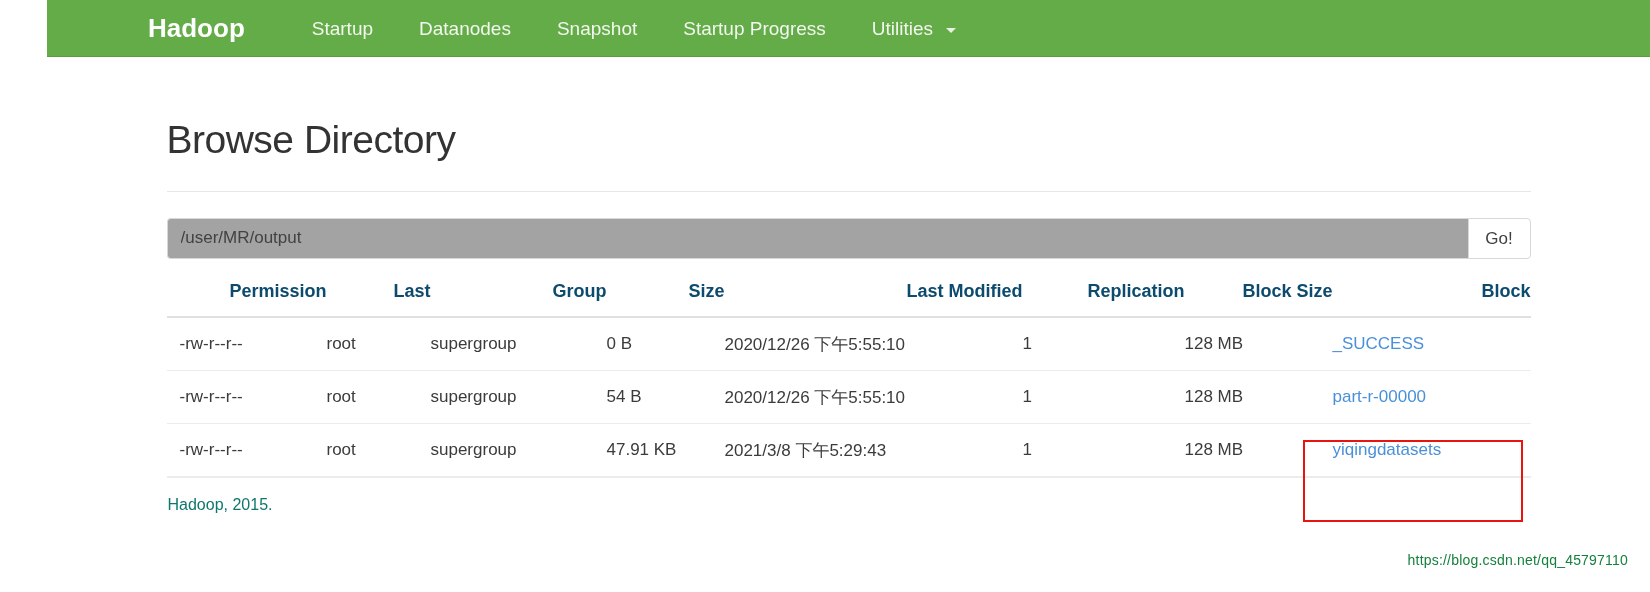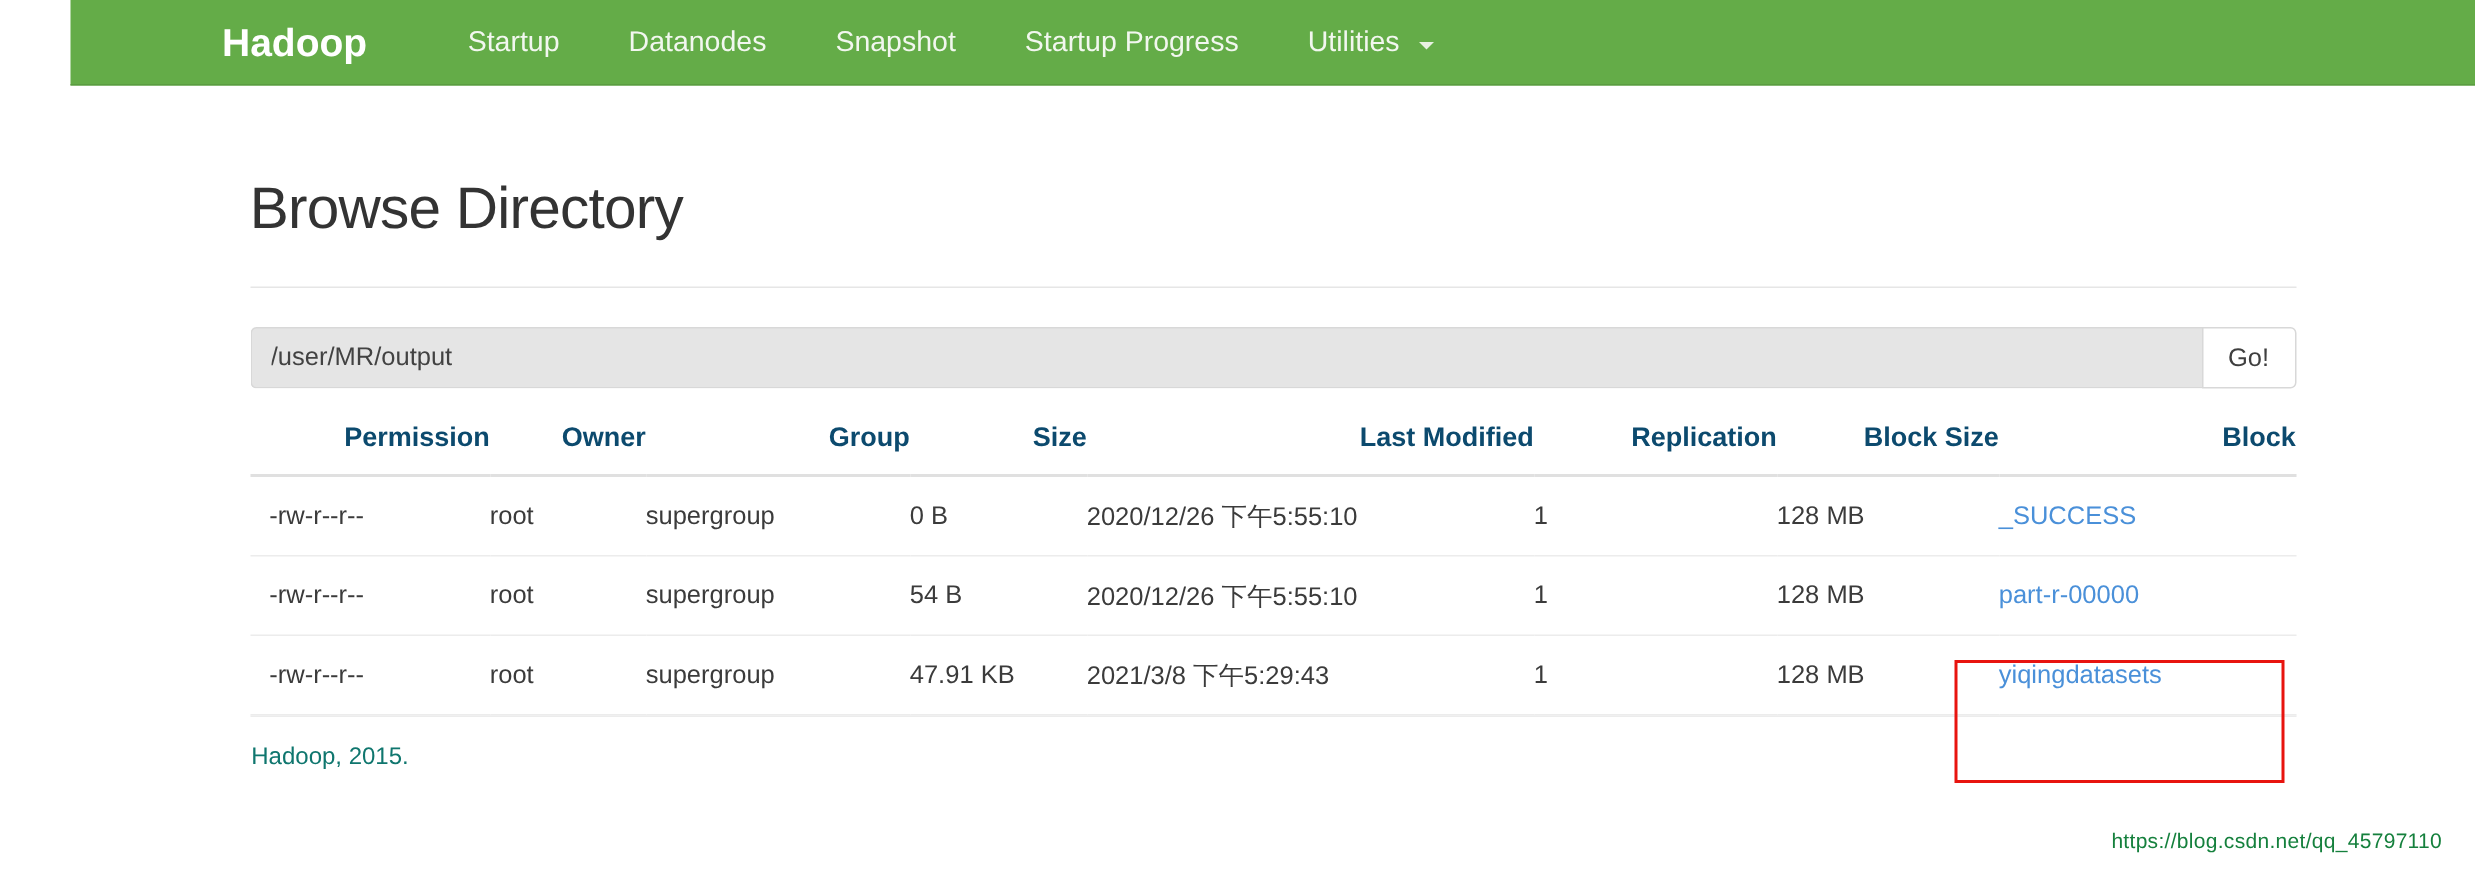--- a/index.html
+++ b/index.html
@@ -93,21 +93,21 @@
     flex: 1 1 auto;
     height: 41px;
     border: 1px solid #d8d8d8;
     border-right: none;
     border-radius: 4px 0 0 4px;
     padding: 0 13px;
     font-size: 17px;
     color: #424242;
     font-family: "Liberation Sans", sans-serif;
     outline: none;
-    background: #e5e5e5;
+    background: #a3a3a3;
   }
   .go-button {
     width: 63px;
     height: 41px;
     border: 1px solid #d8d8d8;
     border-radius: 0 4px 4px 0;
     background: #ffffff;
     color: #3f3f3f;
     font-size: 17px;
     font-family: "Liberation Sans", sans-serif;
@@ -214,21 +214,21 @@
 
     <div class="input-group">
       <input class="path-input" type="text" value="/user/MR/output" style="">
       <button class="go-button">Go!</button>
     </div>
 
     <table class="files">
       <thead>
         <tr>
           <th class="col-permission">Permission</th>
-          <th class="col-owner">Owner</th>
+          <th class="col-owner">Last</th>
           <th class="col-group">Group</th>
           <th class="col-size">Size</th>
           <th class="col-modified">Last Modified</th>
           <th class="col-replication">Replication</th>
           <th class="col-blocksize">Block Size</th>
           <th class="col-name">Block</th>
         </tr>
       </thead>
       <tbody>
 

